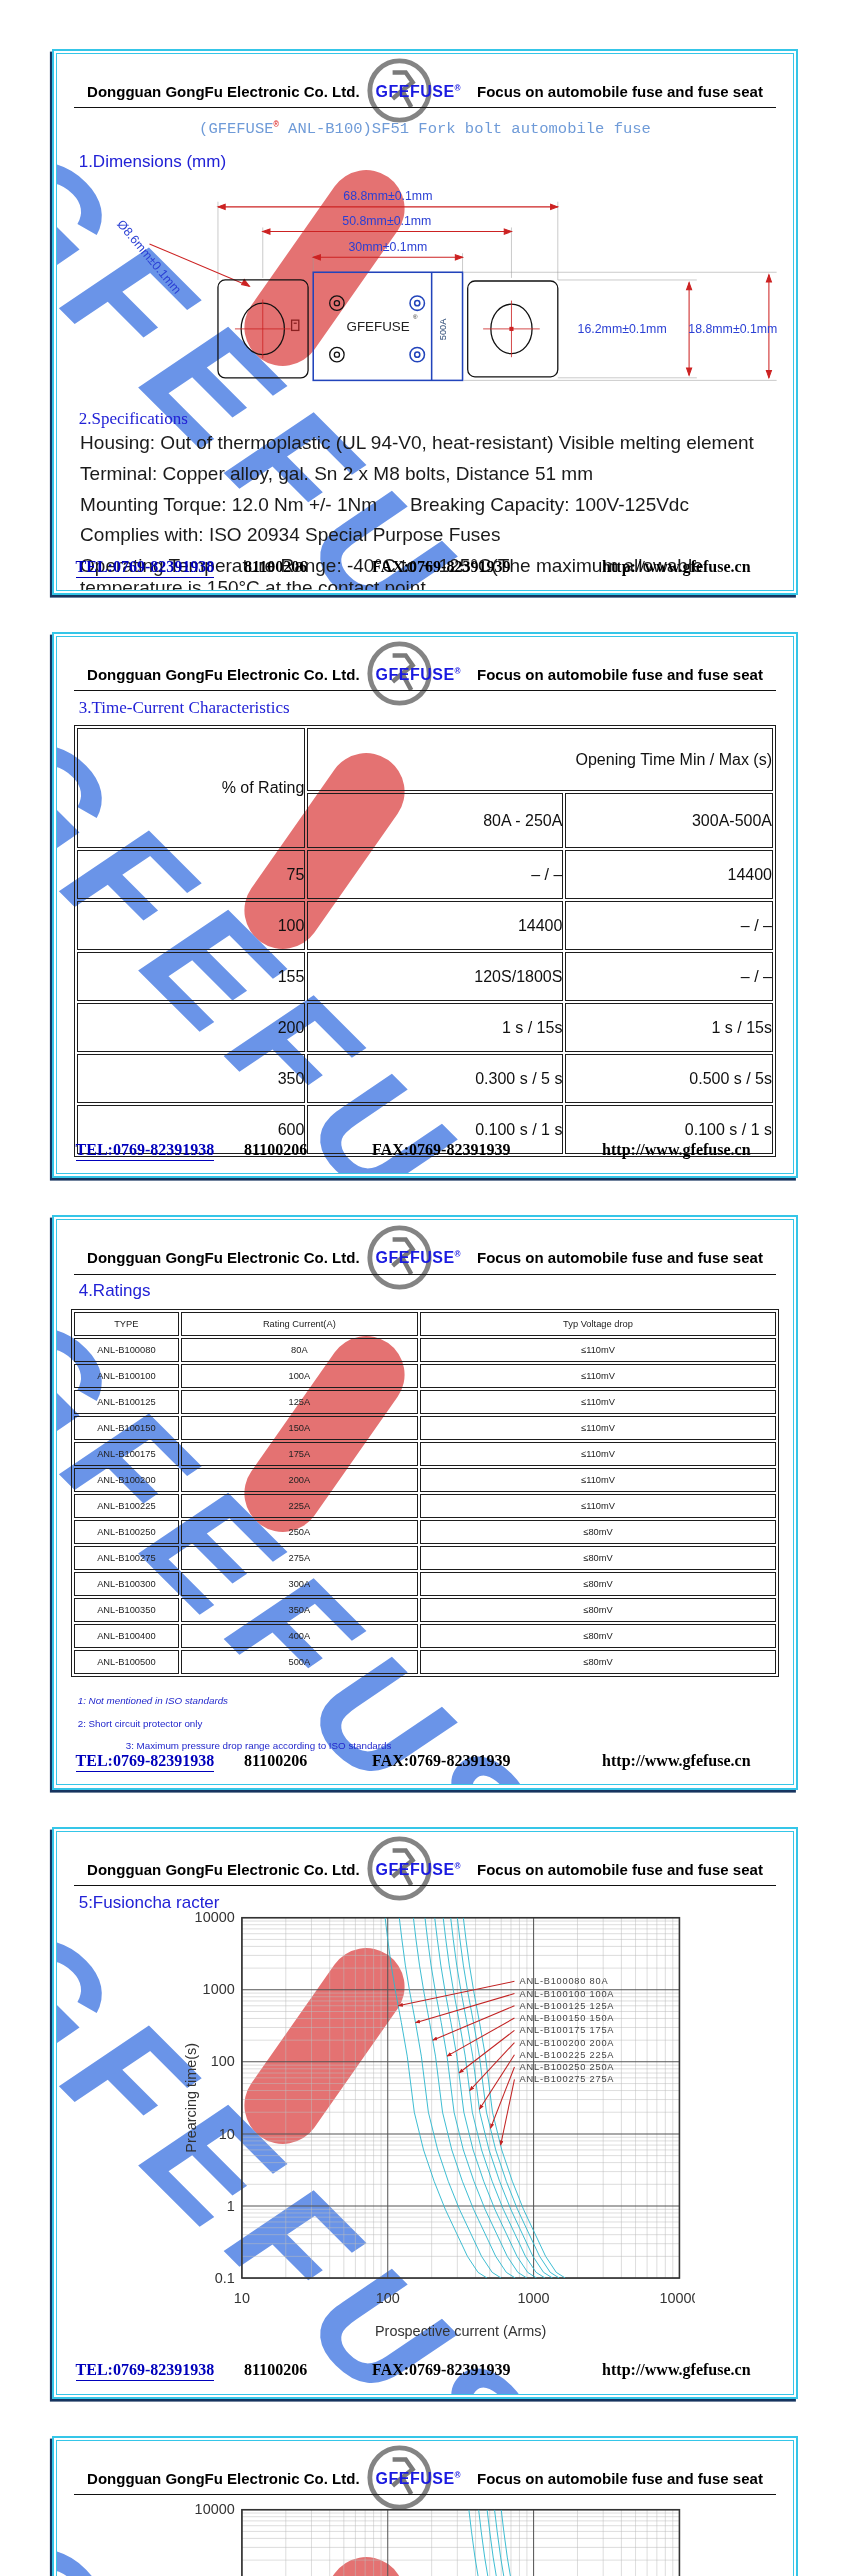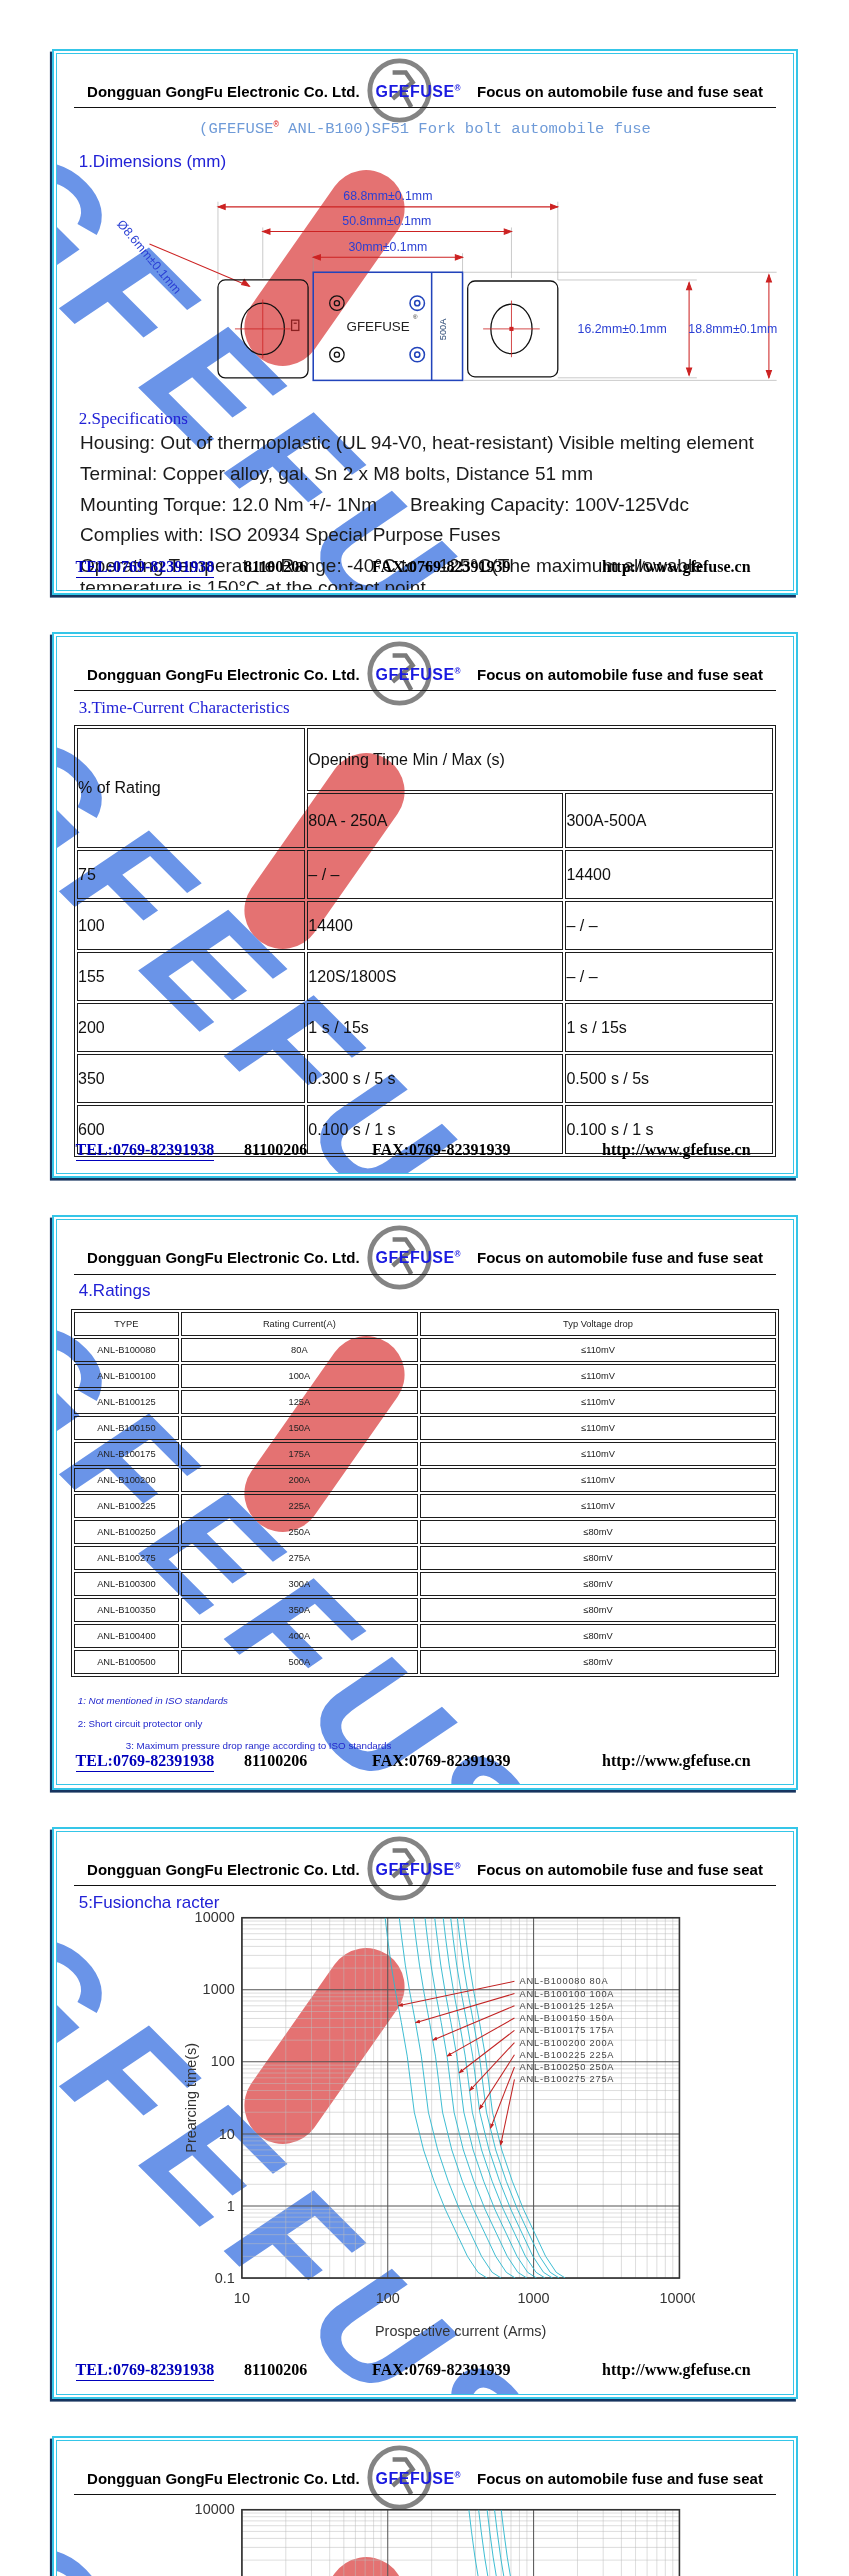--- a/index.html
+++ b/index.html
@@ -41,21 +41,21 @@
   .p1-title sup{color:#d22;font-size:8.8px;}
   .drawing{position:absolute;left:14.4px;top:123px;z-index:1;}
   .specs{position:absolute;top:378px;left:23px;right:18.5px;z-index:2;font-size:19px;color:#1a1a1a;}
   .specs .row{margin-bottom:8.8px;display:flex;}
   .specs .cell-a{width:330px;}
   
   table{background:transparent;position:relative;z-index:1;margin:0 auto;border-collapse:separate;
         border-spacing:2.1px;table-layout:fixed;}
   .tc-table{width:702px;border:1.5px solid #1d1d1d;}
   .tc-table td,.tc-table th{border:1.5px solid #1d1d1d;font-weight:normal;font-size:16px;color:#101010;
-        text-align:left;vertical-align:middle;padding:0;overflow:hidden;}
+        text-align:right;vertical-align:middle;padding:0;overflow:hidden;}
   .rt-table{width:708px;border:1px solid #1d1d1d;}
   .rt-table td,.rt-table th{border:1px solid #1d1d1d;font-weight:normal;font-size:9.3px;color:#222;
         text-align:center;vertical-align:middle;padding:0;height:22px;overflow:hidden;}
   .red{color:#c41414;}
   .tbl-wrap{position:absolute;left:0;right:0;z-index:1;}
   
   .note{position:absolute;left:20.6px;z-index:2;font-size:9.8px;color:#2228cc;}
   
   .chart{position:absolute;left:123px;z-index:1;}
   .chart text{font-family:"Liberation Sans",sans-serif;}

